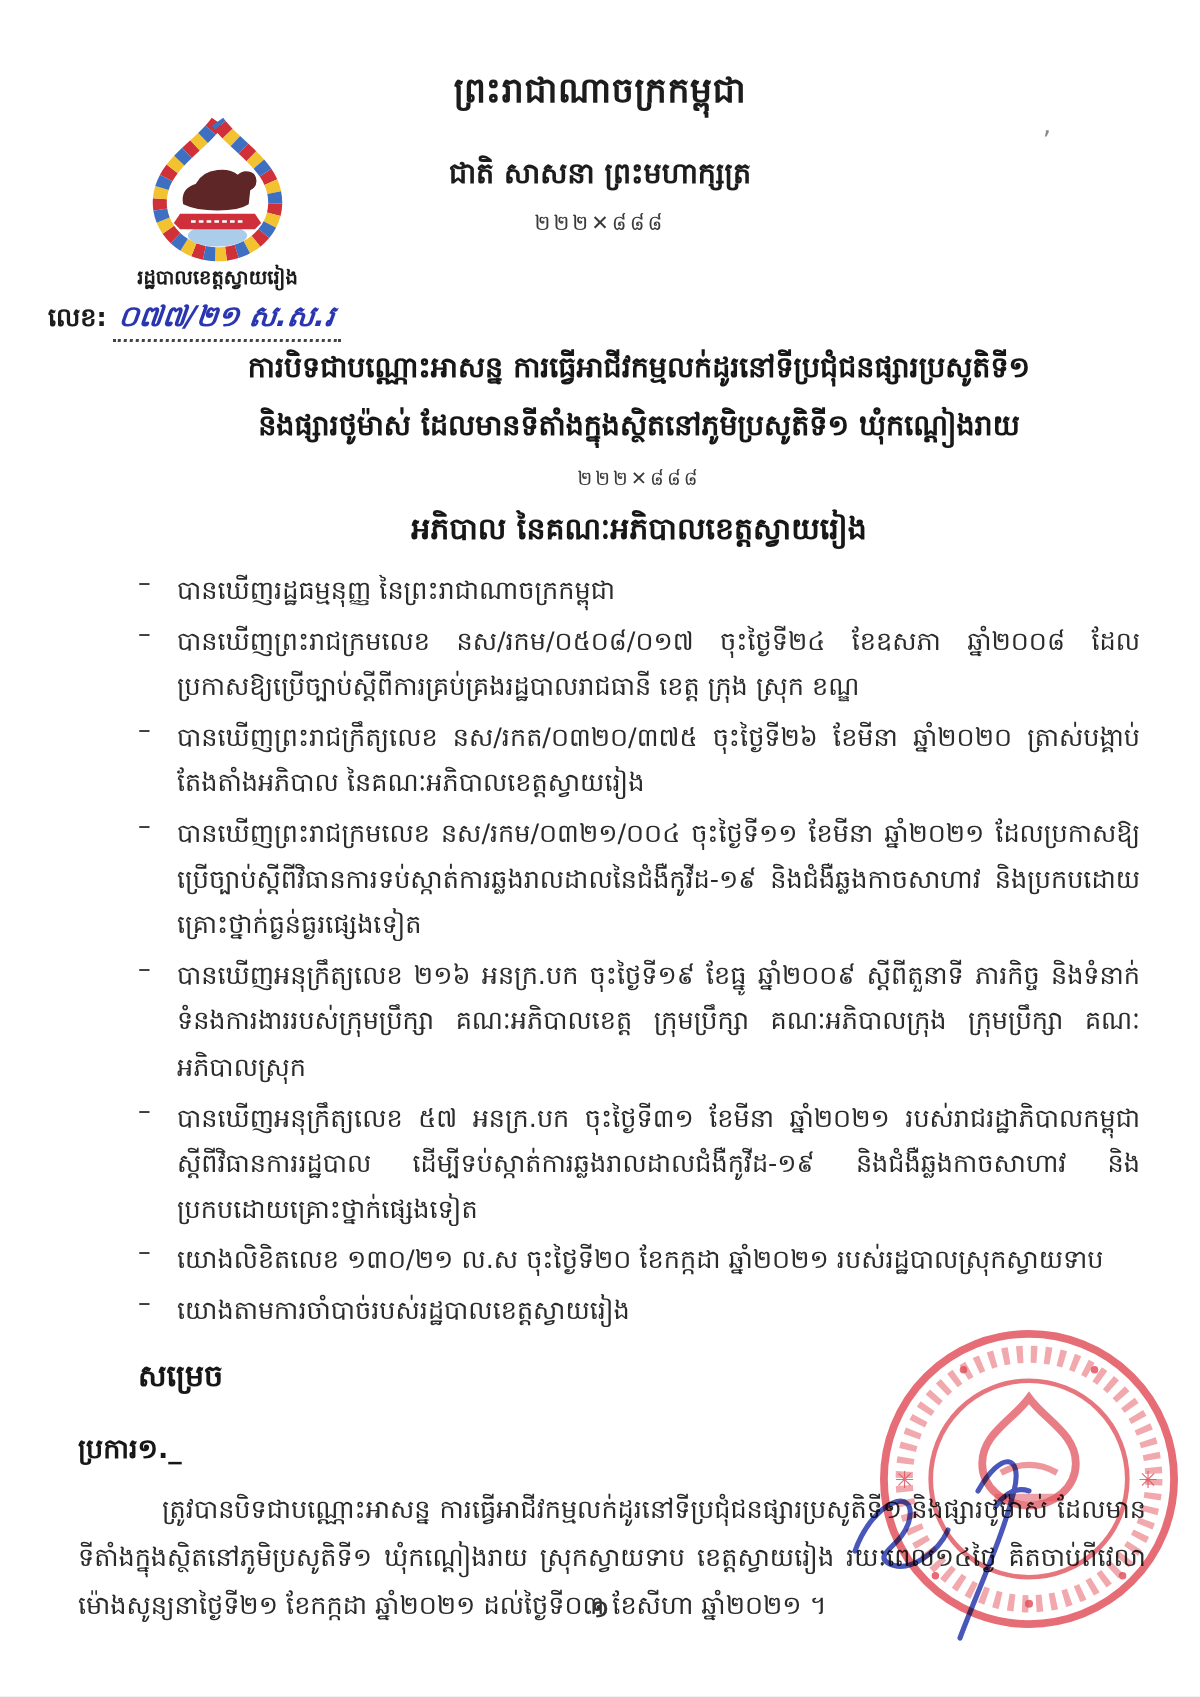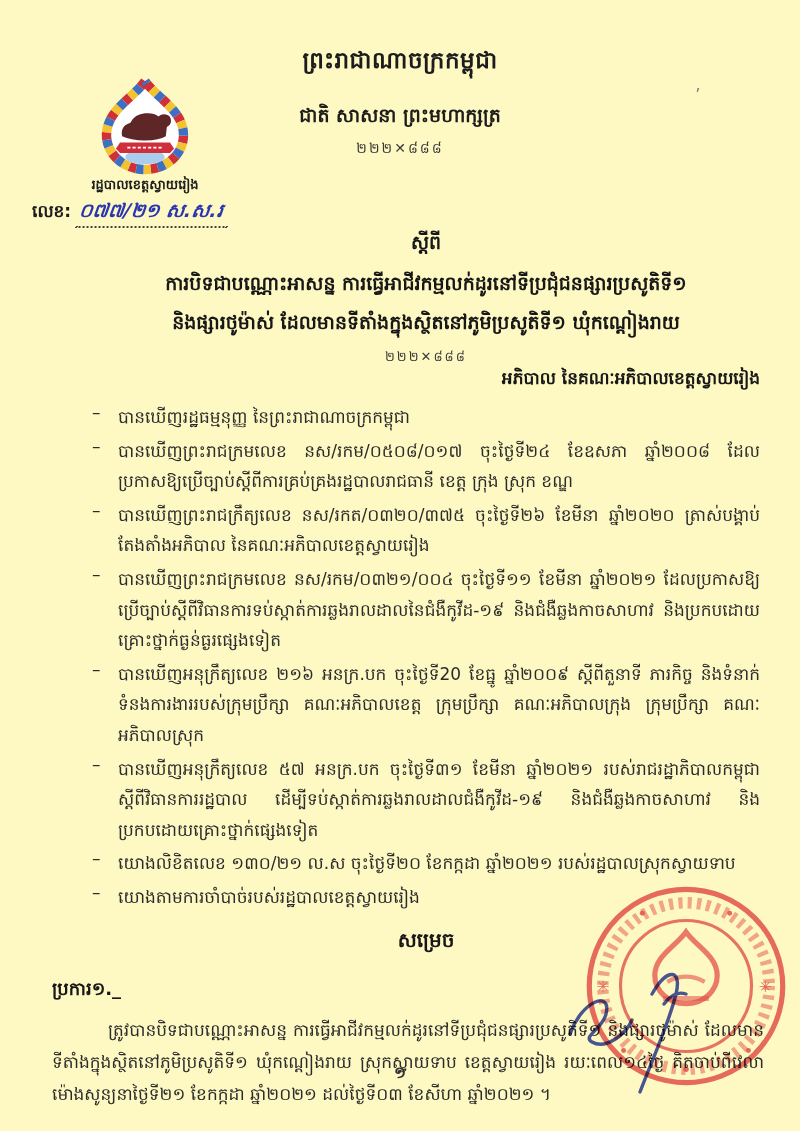--- a/index.html
+++ b/index.html
@@ -1,17 +1,17 @@
 <!DOCTYPE html>
 <html><head>
 <meta charset="utf-8">
 <style>
   html,body{margin:0;padding:0;background:#e8e8e8;}
   .page{
-    position:relative;width:800px;height:1131px;background:#fef9c3;
+    position:relative;width:800px;height:1131px;background:#ffffff;
     overflow:hidden;color:#262626;
     font-family:"DejaVu Sans","Liberation Sans",sans-serif;
   }
   
   .header-center{position:absolute;top:46px;left:0;width:100%;text-align:center;}
   .kingdom{font-size:23px;font-weight:bold;color:#1c1c1c;letter-spacing:.5px;}
   .motto{font-size:19px;font-weight:bold;color:#1c1c1c;margin-top:24px;}
   .divider{font-size:14px;color:#3a3a3a;margin-top:8px;letter-spacing:2px;}
   .corner-mark{position:absolute;top:84px;left:695px;color:#8a8a8a;font-size:18px;}
   
@@ -25,28 +25,28 @@
     font-size:19px;border-bottom:2px dotted #444;padding:0 6px 0 2px;transform:skewX(-6deg);
   }
   
   .main{position:absolute;top:220px;left:92px;width:668px;}
   .doc-title{text-align:center;}
   .doc-type{font-size:21px;font-weight:bold;color:#171717;}
   .doc-on{font-size:19px;font-weight:bold;color:#171717;margin-top:10px;}
   .subject{list-style:none;margin:6px 0 0 0;padding:0;}
   .subject li{font-size:19px;font-weight:bold;color:#171717;line-height:39px;}
   .title-divider{font-size:13px;color:#3a3a3a;margin-top:6px;letter-spacing:2px;text-align:center;}
-  .authority{font-size:17px;font-weight:bold;color:#171717;text-align:right;}
+  .authority{font-size:20px;font-weight:bold;color:#171717;text-align:center;margin-top:10px;}
   
   .preamble{list-style:none;margin:10px 0 0 0;padding:0;}
   .preamble li{display:flex;margin:0 0 3px 0;}
   .dash{flex:none;width:26px;font-size:17px;color:#2b2b2b;}
   .btext{flex:1;font-size:17px;line-height:1.8;color:#2b2b2b;text-align:justify;}
   
-  .decide-heading{font-size:20px;font-weight:bold;color:#171717;text-align:center;margin-top:14px;}
+  .decide-heading{font-size:20px;font-weight:bold;color:#171717;margin-top:14px;}
   .article-label{font-size:18px;font-weight:bold;color:#171717;margin:20px 0 0 -40px;}
   .article-text{
     font-size:17px;line-height:1.9;color:#2b2b2b;text-align:justify;
     margin:10px 0 0 -40px;width:712px;text-indent:56px;
   }
   
   .stamp{position:absolute;top:880px;left:582px;mix-blend-mode:multiply;opacity:.88;}
   .stamp svg{filter:blur(.4px);}
   .signature{position:absolute;top:960px;left:556px;mix-blend-mode:multiply;}
   
@@ -83,21 +83,20 @@
     <div class="admin-name">រដ្ឋបាលខេត្តស្វាយរៀង</div>
     <div class="number-line">
       <span class="number-label">លេខ:</span>
       <span class="number-hand">០៧៧/២១ ស.ស.រ</span>
     </div>
   </div>
 
   <div class="main">
 
     <div class="doc-title">
-      <div class="doc-on">ស្តីពី</div>
       <ul class="subject">
 
           <li>ការបិទជាបណ្ណោះអាសន្ន ការធ្វើអាជីវកម្មលក់ដូរនៅទីប្រជុំជនផ្សារប្រសូតិទី១</li>
 
           <li>និងផ្សារថូម៉ាស់ ដែលមានទីតាំងក្នុងស្ថិតនៅភូមិប្រសូតិទី១ ឃុំកណ្ដៀងរាយ</li>
 
         </ul>
       <div class="title-divider">២២២✕៨៨៨</div>
       <div class="authority">អភិបាល នៃគណៈអភិបាលខេត្តស្វាយរៀង</div>
     </div>
@@ -119,21 +118,21 @@
           <span class="btext">បានឃើញព្រះរាជក្រឹត្យលេខ នស/រកត/០៣២០/៣៧៥ ចុះថ្ងៃទី២៦ ខែមីនា ឆ្នាំ២០២០ ត្រាស់បង្គាប់តែងតាំងអភិបាល នៃគណៈអភិបាលខេត្តស្វាយរៀង</span>
         </li>
 
         <li>
           <span class="dash">–</span>
           <span class="btext">បានឃើញព្រះរាជក្រមលេខ នស/រកម/០៣២១/០០៤ ចុះថ្ងៃទី១១ ខែមីនា ឆ្នាំ២០២១ ដែលប្រកាសឱ្យប្រើច្បាប់ស្តីពីវិធានការទប់ស្កាត់ការឆ្លងរាលដាលនៃជំងឺកូវីដ-១៩ និងជំងឺឆ្លងកាចសាហាវ និងប្រកបដោយគ្រោះថ្នាក់ធ្ងន់ធ្ងរផ្សេងទៀត</span>
         </li>
 
         <li>
           <span class="dash">–</span>
-          <span class="btext">បានឃើញអនុក្រឹត្យលេខ ២១៦ អនក្រ.បក ចុះថ្ងៃទី20 ខែធ្នូ ឆ្នាំ២០០៩ ស្តីពីតួនាទី ភារកិច្ច និងទំនាក់ទំនងការងាររបស់ក្រុមប្រឹក្សា គណៈអភិបាលខេត្ត ក្រុមប្រឹក្សា គណៈអភិបាលក្រុង ក្រុមប្រឹក្សា គណៈអភិបាលស្រុក</span>
+          <span class="btext">បានឃើញអនុក្រឹត្យលេខ ២១៦ អនក្រ.បក ចុះថ្ងៃទី១៩ ខែធ្នូ ឆ្នាំ២០០៩ ស្តីពីតួនាទី ភារកិច្ច និងទំនាក់ទំនងការងាររបស់ក្រុមប្រឹក្សា គណៈអភិបាលខេត្ត ក្រុមប្រឹក្សា គណៈអភិបាលក្រុង ក្រុមប្រឹក្សា គណៈអភិបាលស្រុក</span>
         </li>
 
         <li>
           <span class="dash">–</span>
           <span class="btext">បានឃើញអនុក្រឹត្យលេខ ៥៧ អនក្រ.បក ចុះថ្ងៃទី៣១ ខែមីនា ឆ្នាំ២០២១ របស់រាជរដ្ឋាភិបាលកម្ពុជា ស្តីពីវិធានការរដ្ឋបាល ដើម្បីទប់ស្កាត់ការឆ្លងរាលដាលជំងឺកូវីដ-១៩ និងជំងឺឆ្លងកាចសាហាវ និងប្រកបដោយគ្រោះថ្នាក់ផ្សេងទៀត</span>
         </li>
 
         <li>
           <span class="dash">–</span>
           <span class="btext">យោងលិខិតលេខ ១៣០/២១ ល.ស ចុះថ្ងៃទី២០ ខែកក្កដា ឆ្នាំ២០២១ របស់រដ្ឋបាលស្រុកស្វាយទាប</span>

